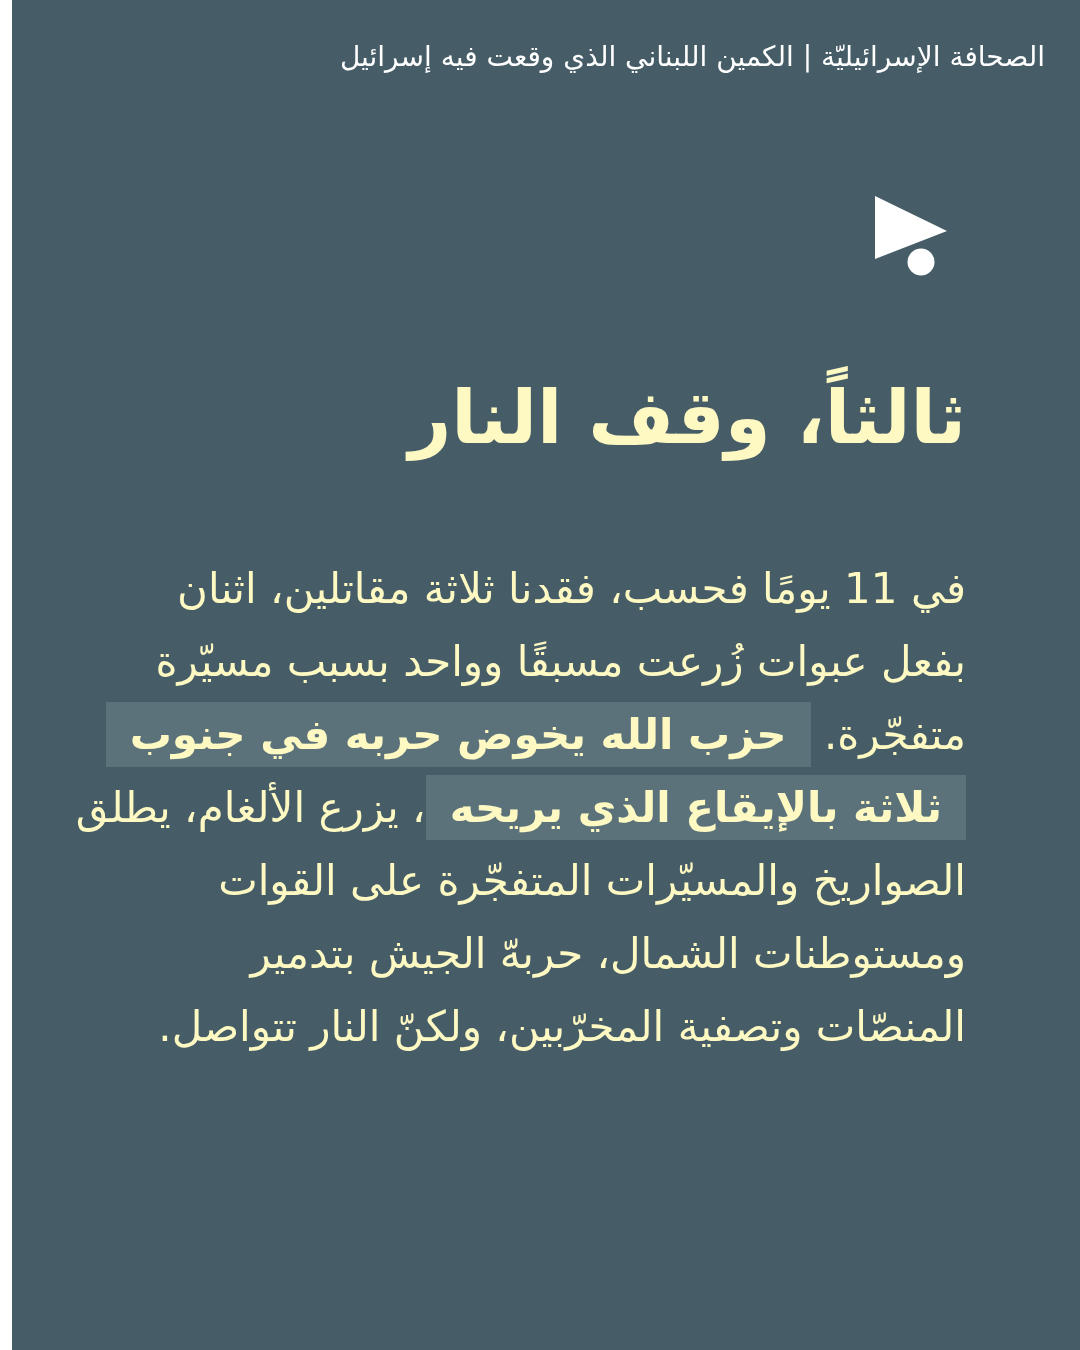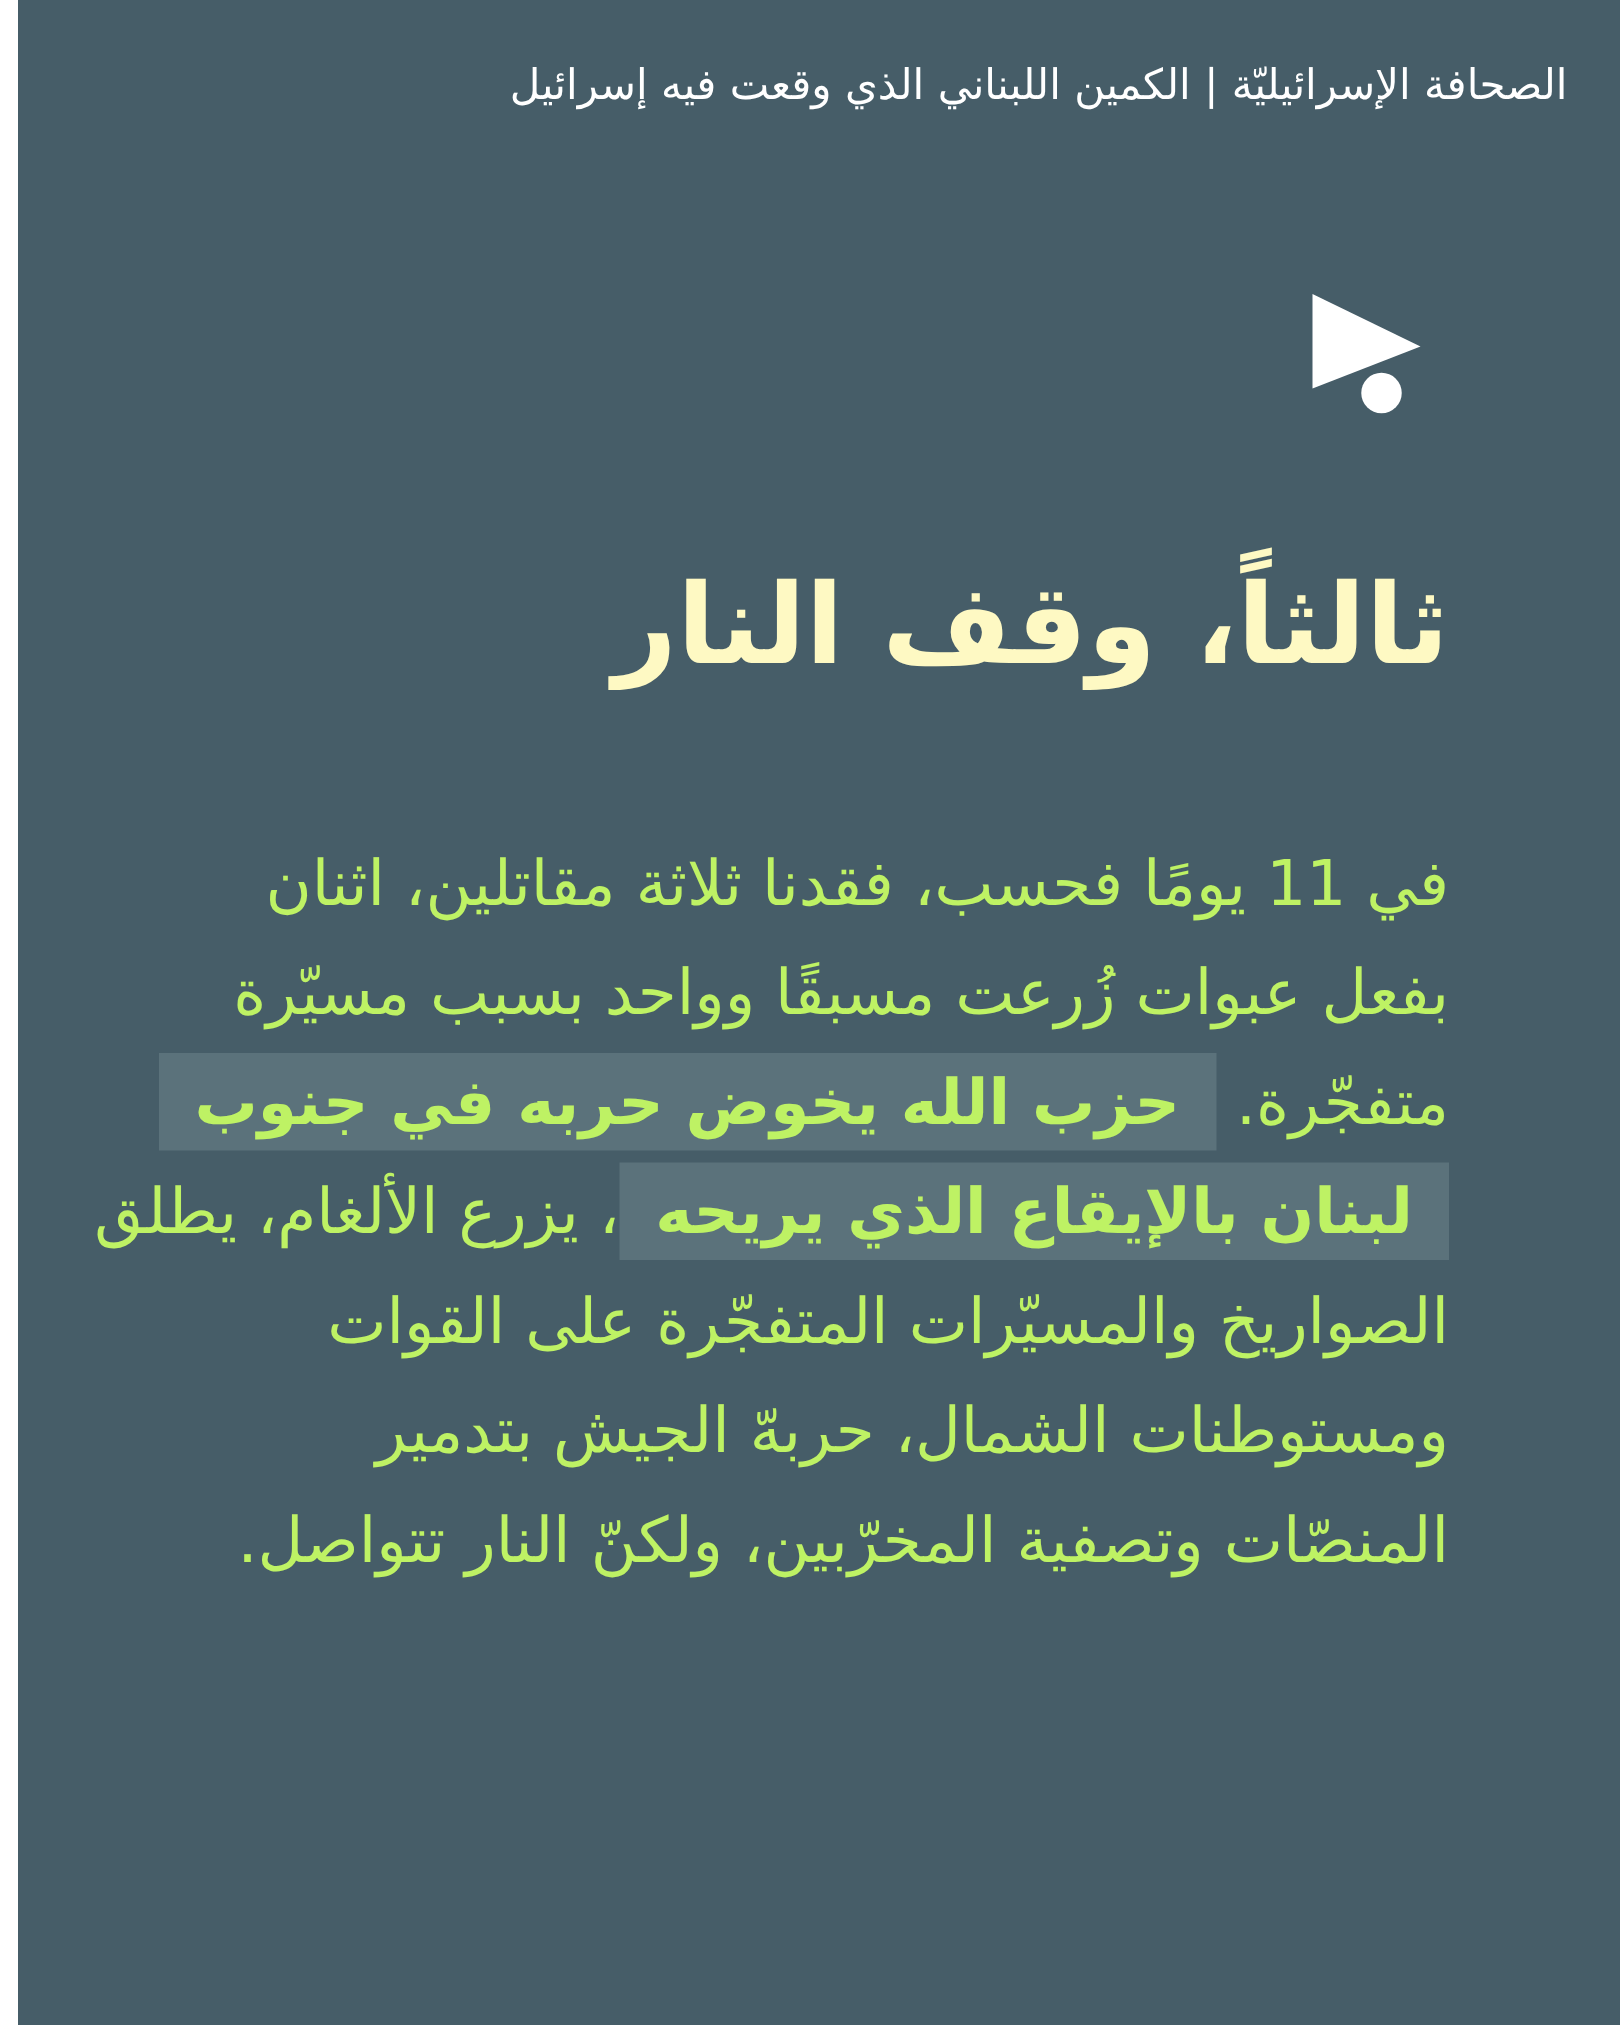--- a/index.html
+++ b/index.html
@@ -18,40 +18,40 @@
   .section-title {
     position:absolute; top:362px; right:126px;
     direction:rtl; white-space:nowrap;
     font-size:74px; font-weight:bold; color:#fef9c3; line-height:110px;
   }
   .article {
     position:absolute; top:552px; right:126px; width:832px;
     direction:rtl; color:#ffffff; font-size:42px;
   }
   .t-line { height:73px; line-height:73px; text-align:right; white-space:nowrap; }
-  .seg { color:#bef264; }
+  .seg { color:#fef9c3; }
   .hl { background:#5b727b; padding:8px 24px; font-weight:bold; }
 </style>
 </head>
 <body>
 
 <div class="card">
 
   <div class="header-line">الصحافة الإسرائيليّة | الكمين اللبناني الذي وقعت فيه إسرائيل</div>
 
   <svg class="logo" viewBox="0 0 100 100">
     <polygon points="13,11 13,74 85,46" fill="#ffffff"></polygon>
     <circle cx="59" cy="77" r="13.5" fill="#ffffff"></circle>
   </svg>
 
   <div class="section-title">ثالثاً، وقف النار</div>
 
   <div class="article" id="article">
       <div class="t-line"><span class="seg">في 11 يومًا فحسب، فقدنا ثلاثة مقاتلين، اثنان</span></div>
       <div class="t-line"><span class="seg">بفعل عبوات زُرعت مسبقًا وواحد بسبب مسيّرة</span></div>
       <div class="t-line"><span class="seg">متفجّرة. </span><span class="seg hl">حزب الله يخوض حربه في جنوب</span></div>
-      <div class="t-line"><span class="seg hl">لبنان بالإيقاع الذي يريحه</span><span class="seg">، يزرع الألغام، يطلق</span></div>
+      <div class="t-line"><span class="seg hl">ثلاثة بالإيقاع الذي يريحه</span><span class="seg">، يزرع الألغام، يطلق</span></div>
       <div class="t-line"><span class="seg">الصواريخ والمسيّرات المتفجّرة على القوات</span></div>
       <div class="t-line"><span class="seg">ومستوطنات الشمال، حربهّ الجيش بتدمير</span></div>
       <div class="t-line"><span class="seg">المنصّات وتصفية المخرّبين، ولكنّ النار تتواصل.</span></div>
     </div>
 
 </div>
 
 </body></html>

